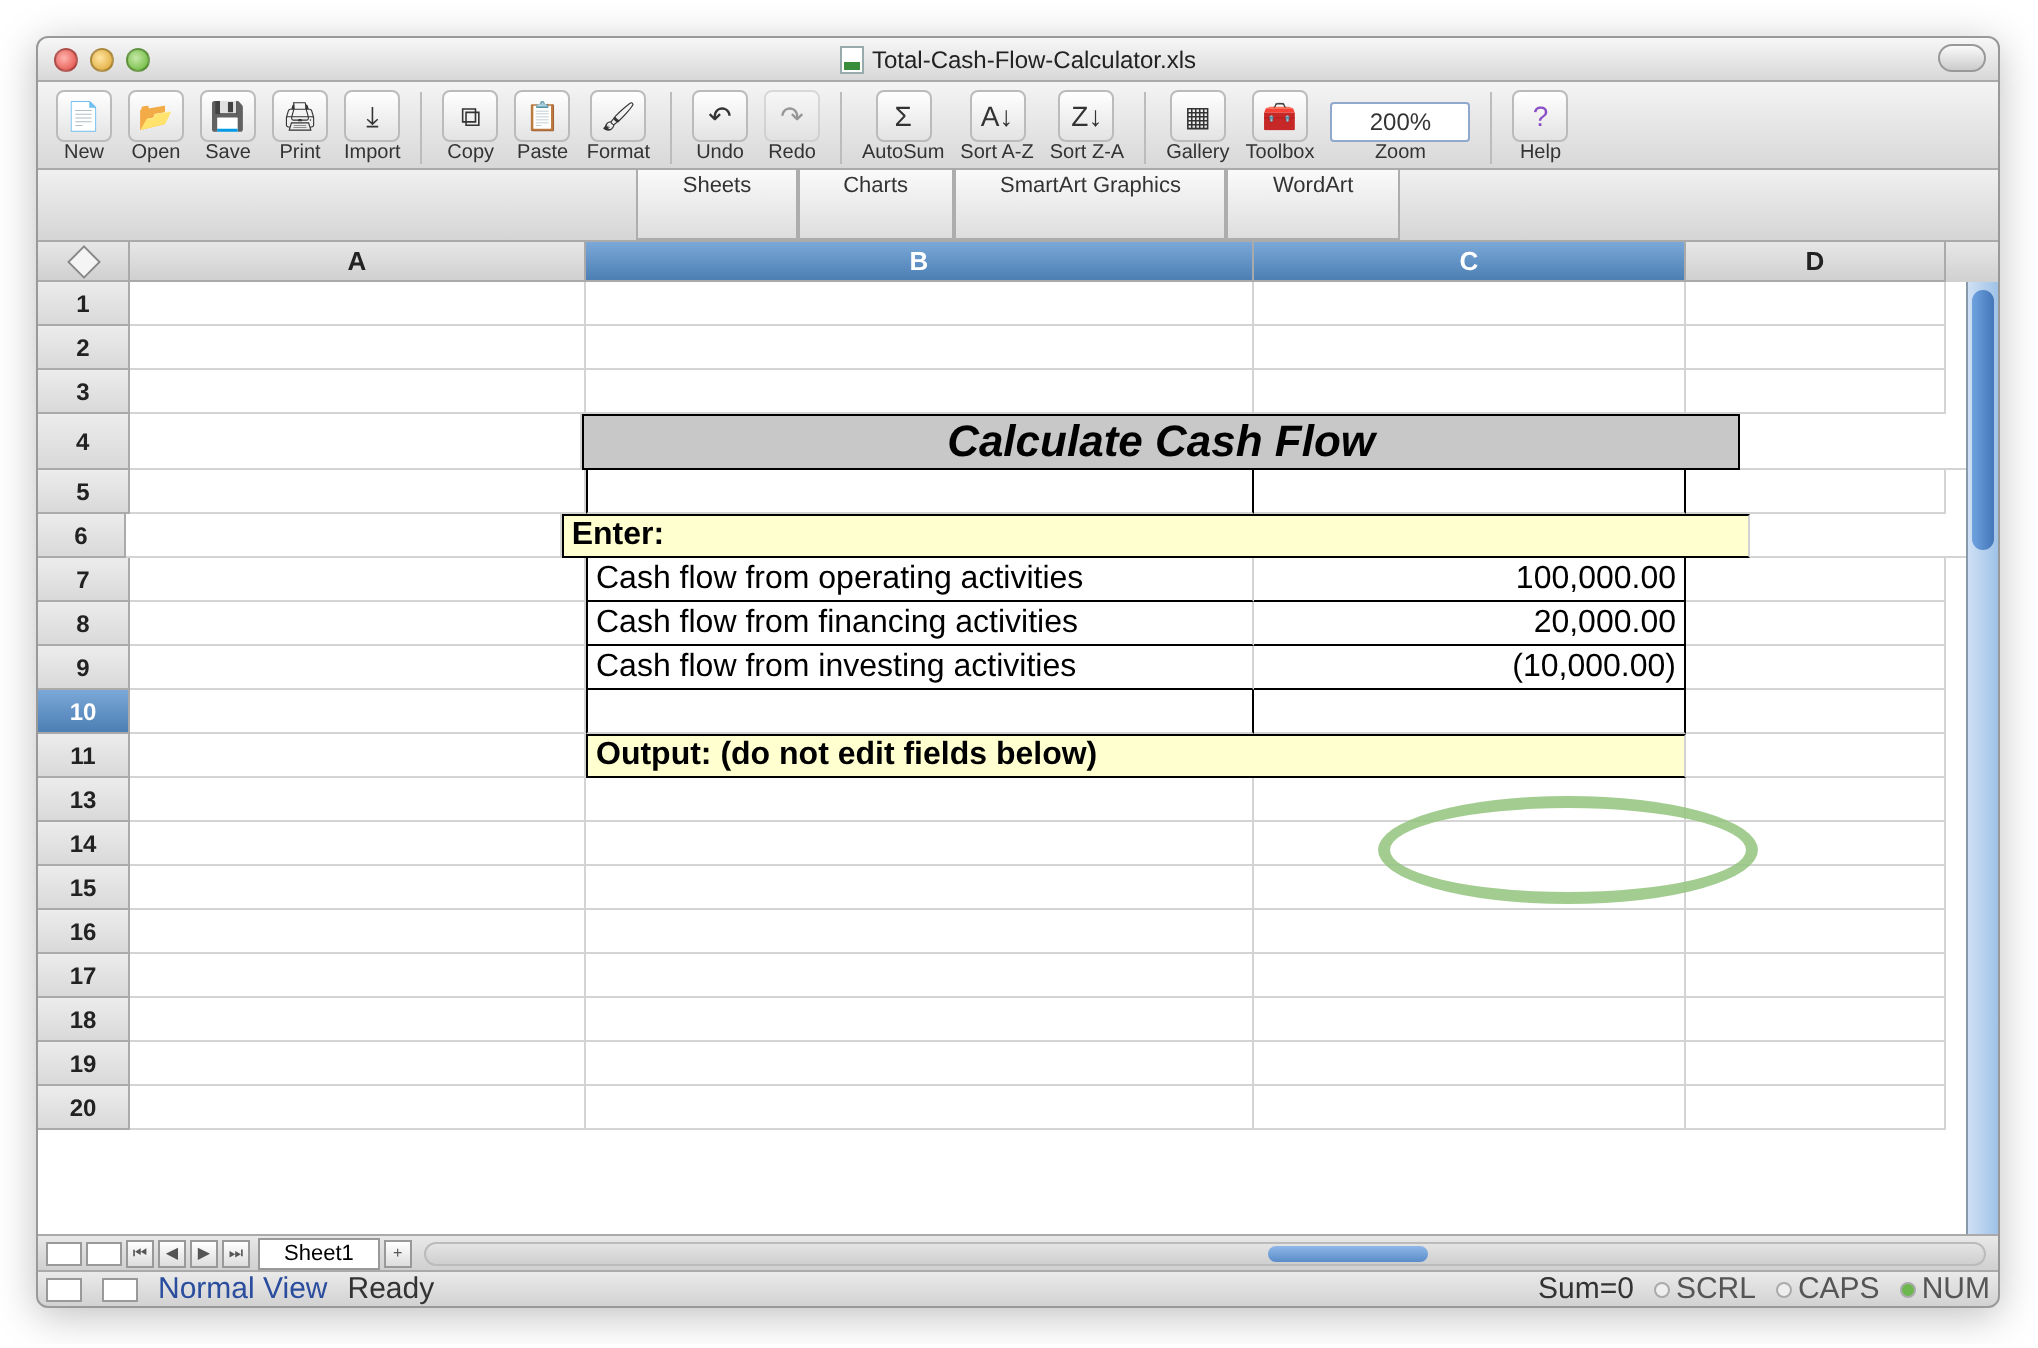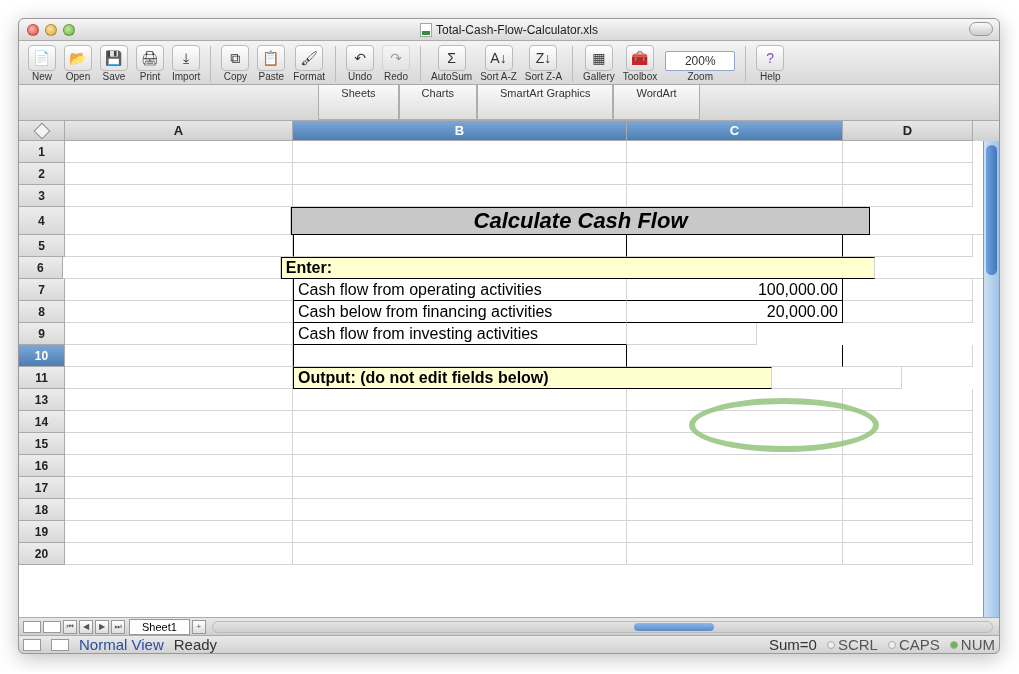--- a/index.html
+++ b/index.html
@@ -255,43 +255,44 @@
       <div class="row">
           <div class="rh">7</div>
           <div class="cell wA"></div>
           <div class="cell wB bl bb">Cash flow from operating activities</div>
           <div class="cell wC br bb right">100,000.00</div>
           <div class="cell wD"></div>
         </div>
       <div class="row">
           <div class="rh">8</div>
           <div class="cell wA"></div>
-          <div class="cell wB bl bb">Cash below from financing activities</div>
+          <div class="cell wB bl bb">Cash flow from financing activities</div>
           <div class="cell wC br bb right">20,000.00</div>
           <div class="cell wD"></div>
         </div>
       <div class="row">
           <div class="rh">9</div>
           <div class="cell wA"></div>
           <div class="cell wB bl bb">Cash flow from investing activities</div>
+          <div class="cell wC br bb right">(10,000.00)</div>
           <div class="cell wD"></div>
         </div>
 
       <div class="row">
           <div class="rh sel">10</div>
           <div class="cell wA"></div>
           <div class="cell wB bl br"></div>
           <div class="cell wC br"></div>
           <div class="cell wD"></div>
         </div>
 
       <div class="row">
           <div class="rh">11</div>
           <div class="cell wA"></div>
-          <div class="cell yel bold bl bt bb" style="width:479px;">Output: (do not edit fields below)</div>
+          <div class="cell yel bold bl bt bb" style="width:550px;">Output: (do not edit fields below)</div>
           <div class="cell wD"></div>
         </div>
 
 
       <div class="row">
           <div class="rh">13</div>
           <div class="cell wA"></div>
           <div class="cell wB"></div>
           <div class="cell wC"></div>
           <div class="cell wD"></div>

